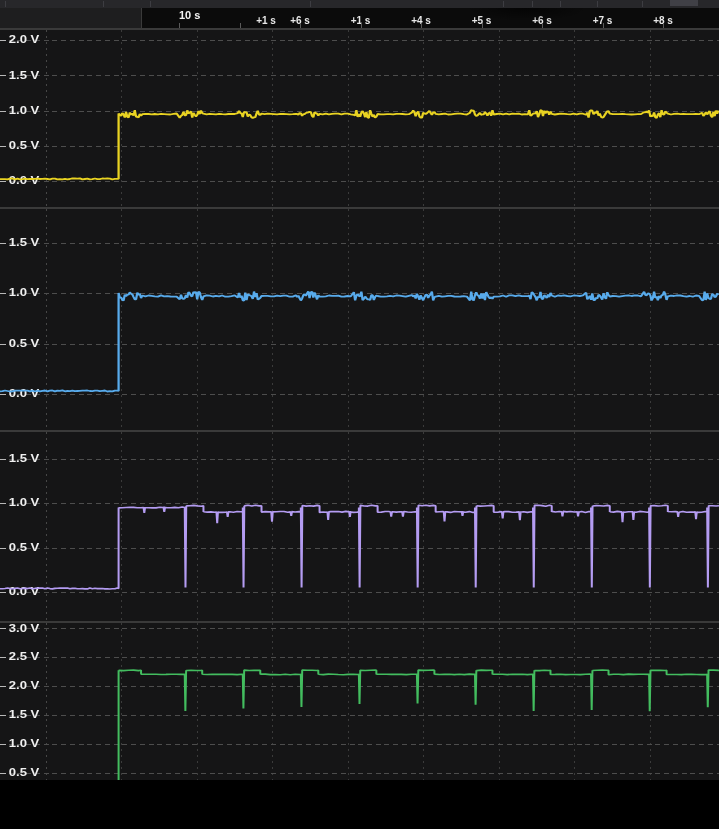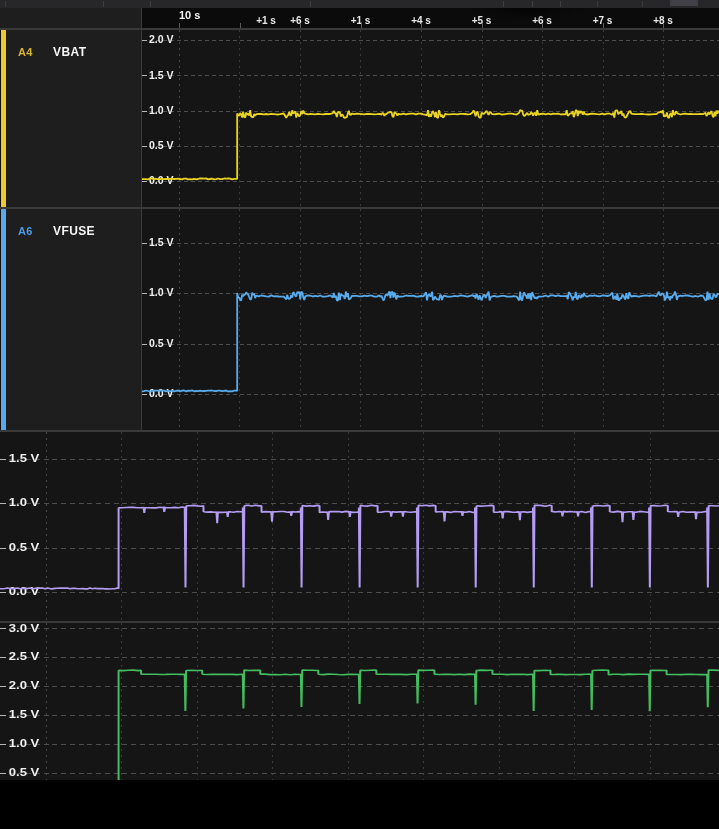--- a/index.html
+++ b/index.html
@@ -67,25 +67,20 @@
           <div class="t-tick" style="left: 339.5px;"></div>
           <div class="t-tick" style="left: 400px;"></div>
           <div class="t-tick" style="left: 460.5px;"></div>
           <div class="t-tick" style="left: 521px;"></div>
         </div>
       <div class="axis-shadow" style="left:325px;width:120px"></div>
     </div>
   </div>
 
   <div class="row channel bordered" style="height:179px">
-    <div class="row-label">
-      <div class="color-bar" style="background: rgb(236, 200, 50);"></div>
-      <span class="ch-id" style="color: rgb(217, 182, 43);">A4</span>
-      <span class="ch-name">VBAT</span>
-    </div>
     <div class="row-plot">
         <svg id="plot0" viewBox="0 0 576 177" preserveAspectRatio="none">
           <g shape-rendering="crispEdges">
             <line x1="37" y1="0" x2="37" y2="177" stroke="#474747" stroke-width="1" stroke-dasharray="2 4"></line>
             <line x1="97.5" y1="0" x2="97.5" y2="177" stroke="#3b3b3b" stroke-width="1" stroke-dasharray="2 4"></line>
             <line x1="158" y1="0" x2="158" y2="177" stroke="#3b3b3b" stroke-width="1" stroke-dasharray="2 4"></line>
             <line x1="218.5" y1="0" x2="218.5" y2="177" stroke="#3b3b3b" stroke-width="1" stroke-dasharray="2 4"></line>
             <line x1="279" y1="0" x2="279" y2="177" stroke="#3b3b3b" stroke-width="1" stroke-dasharray="2 4"></line>
             <line x1="339.5" y1="0" x2="339.5" y2="177" stroke="#3b3b3b" stroke-width="1" stroke-dasharray="2 4"></line>
             <line x1="400" y1="0" x2="400" y2="177" stroke="#3b3b3b" stroke-width="1" stroke-dasharray="2 4"></line>
@@ -106,25 +101,20 @@
           <text x="7" y="48.8" fill="#f0f0f0" font-size="10.5" font-weight="bold" font-family="&quot;Liberation Sans&quot;,sans-serif">1.5 V</text>
           <text x="7" y="84.0" fill="#f0f0f0" font-size="10.5" font-weight="bold" font-family="&quot;Liberation Sans&quot;,sans-serif">1.0 V</text>
           <text x="7" y="119.3" fill="#f0f0f0" font-size="10.5" font-weight="bold" font-family="&quot;Liberation Sans&quot;,sans-serif">0.5 V</text>
           <text x="7" y="154.5" fill="#f0f0f0" font-size="10.5" font-weight="bold" font-family="&quot;Liberation Sans&quot;,sans-serif">0.0 V</text>
           <path d="M0.0 149.2 L2.0 149.1 L4.0 149.1 L6.0 149.4 L8.0 148.6 L10.0 148.5 L12.0 149.3 L14.0 148.6 L16.0 149.3 L18.0 149.2 L20.0 148.6 L22.0 149.1 L24.0 149.0 L26.0 149.0 L28.0 148.9 L30.0 148.7 L32.0 149.0 L34.0 148.9 L36.0 148.7 L38.0 149.0 L40.0 149.3 L42.0 148.6 L44.0 148.6 L46.0 149.4 L48.0 149.1 L50.0 149.3 L52.0 148.8 L54.0 149.4 L56.0 149.0 L58.0 148.4 L60.0 148.5 L62.0 148.6 L64.0 148.4 L66.0 149.4 L68.0 149.0 L70.0 148.6 L72.0 149.4 L74.0 149.2 L76.0 148.5 L78.0 149.2 L80.0 149.1 L82.0 148.5 L84.0 148.6 L86.0 148.4 L88.0 148.6 L90.0 149.3 L92.0 148.9 L94.0 148.8 L95.0 148.9 L95.0 84.0 L95.0 83.5 L96.0 84.7 L97.0 85.9 L98.0 83.1 L99.0 84.4 L100.0 87.5 L101.0 82.0 L102.0 86.8 L103.0 87.6 L104.0 82.5 L105.0 84.8 L106.0 83.4 L107.0 85.7 L108.0 80.2 L109.0 86.8 L110.0 86.6 L111.0 87.6 L112.0 83.9 L113.0 85.7 L114.0 84.2 L116.5 83.8 L119.0 84.0 L121.5 84.3 L124.0 84.0 L126.5 84.3 L129.0 83.9 L131.5 84.1 L134.0 84.4 L136.5 84.5 L139.0 83.8 L141.5 83.5 L144.0 87.7 L145.0 85.9 L146.0 85.0 L147.0 81.7 L148.0 85.3 L149.0 85.4 L150.0 80.3 L151.0 83.6 L152.0 82.5 L153.0 81.4 L154.0 87.6 L155.0 82.9 L156.0 84.9 L157.0 86.6 L158.0 84.9 L159.0 81.0 L160.0 84.1 L161.0 80.5 L162.0 83.1 L163.0 83.6 L165.5 84.3 L168.0 83.9 L170.5 84.1 L173.0 84.4 L175.5 83.8 L178.0 84.2 L180.5 84.3 L183.0 84.0 L185.5 83.9 L188.0 84.0 L190.5 83.2 L191.5 80.9 L192.5 83.0 L193.5 83.6 L194.5 87.1 L195.5 81.9 L196.5 82.4 L197.5 82.2 L198.5 86.5 L199.5 84.5 L200.5 85.1 L201.5 87.4 L202.5 87.9 L203.5 87.4 L204.5 87.2 L205.5 83.4 L206.5 80.8 L207.5 84.6 L208.5 84.9 L209.5 83.6 L212.0 84.1 L214.5 83.6 L217.0 83.8 L219.5 84.1 L222.0 84.4 L224.5 83.9 L227.0 84.0 L229.5 84.1 L232.0 84.4 L234.5 84.2 L237.0 83.9 L238.0 84.0 L239.0 84.7 L240.0 83.0 L241.0 83.3 L242.0 85.9 L243.0 84.1 L244.0 84.1 L245.0 83.0 L246.0 82.7 L247.0 82.4 L248.0 81.9 L249.0 82.1 L250.0 85.9 L251.0 87.2 L252.0 82.3 L253.0 83.1 L254.0 83.6 L255.0 85.5 L256.0 83.8 L258.5 84.4 L261.0 83.7 L263.5 84.4 L266.0 83.8 L268.5 83.6 L271.0 83.7 L273.5 84.4 L276.0 83.6 L278.5 83.7 L281.0 84.3 L283.5 84.8 L284.5 85.7 L285.5 80.2 L286.5 86.9 L287.5 84.0 L288.5 86.7 L289.5 82.8 L290.5 81.0 L291.5 83.3 L292.5 87.2 L293.5 81.8 L294.5 87.5 L295.5 87.8 L296.5 80.2 L297.5 83.8 L298.5 86.8 L299.5 84.7 L300.5 87.7 L301.5 86.7 L302.5 84.0 L305.0 84.4 L307.5 84.3 L310.0 84.2 L312.5 84.2 L315.0 84.4 L317.5 83.9 L320.0 83.9 L322.5 84.0 L325.0 84.3 L327.5 84.2 L330.0 82.5 L331.0 80.3 L332.0 82.3 L333.0 86.3 L334.0 82.8 L335.0 81.5 L336.0 86.4 L337.0 87.7 L338.0 87.7 L339.0 82.8 L340.0 83.4 L341.0 83.9 L342.0 83.2 L343.0 82.0 L344.0 80.8 L345.0 83.0 L346.0 84.9 L347.0 82.6 L348.0 81.9 L349.0 83.8 L351.5 84.4 L354.0 84.0 L356.5 83.6 L359.0 84.5 L361.5 84.3 L364.0 83.8 L366.5 83.6 L369.0 83.7 L371.5 84.2 L374.0 84.5 L376.5 82.7 L377.5 80.2 L378.5 80.6 L379.5 80.6 L380.5 84.5 L381.5 86.0 L382.5 85.4 L383.5 84.1 L384.5 82.8 L385.5 84.9 L386.5 84.3 L387.5 84.3 L388.5 82.1 L389.5 83.5 L390.5 85.7 L391.5 83.1 L392.5 82.9 L393.5 85.8 L394.5 80.2 L395.5 84.5 L398.0 84.0 L400.5 83.7 L403.0 84.3 L405.5 83.7 L408.0 84.4 L410.5 83.6 L413.0 83.8 L415.5 83.6 L418.0 84.5 L420.5 84.2 L423.0 84.3 L424.0 80.2 L425.0 85.9 L426.0 85.0 L427.0 83.7 L428.0 83.2 L429.0 83.8 L430.0 81.1 L431.0 87.2 L432.0 84.3 L433.0 80.2 L434.0 80.5 L435.0 86.1 L436.0 80.7 L437.0 83.5 L438.0 81.2 L439.0 81.7 L440.0 84.7 L441.0 81.6 L442.0 83.9 L444.5 84.5 L447.0 84.0 L449.5 83.7 L452.0 83.8 L454.5 84.1 L457.0 84.3 L459.5 83.7 L462.0 84.4 L464.5 83.6 L467.0 83.7 L469.5 84.8 L470.5 82.7 L471.5 87.6 L472.5 81.0 L473.5 80.3 L474.5 80.7 L475.5 84.2 L476.5 82.6 L477.5 83.0 L478.5 80.9 L479.5 85.5 L480.5 83.4 L481.5 86.8 L482.5 87.7 L483.5 87.0 L484.5 85.0 L485.5 83.0 L486.5 81.3 L487.5 81.1 L488.5 83.6 L491.0 84.1 L493.5 84.2 L496.0 84.2 L498.5 83.8 L501.0 84.2 L503.5 84.3 L506.0 84.5 L508.5 84.3 L511.0 84.2 L513.5 84.1 L516.0 82.1 L517.0 82.5 L518.0 81.3 L519.0 82.8 L520.0 80.4 L521.0 86.5 L522.0 85.5 L523.0 86.4 L524.0 82.5 L525.0 87.2 L526.0 87.9 L527.0 84.5 L528.0 83.1 L529.0 87.2 L530.0 80.2 L531.0 84.2 L532.0 84.8 L533.0 81.4 L534.0 82.6 L535.0 83.7 L537.5 84.5 L540.0 83.8 L542.5 83.6 L545.0 84.1 L547.5 84.0 L550.0 84.1 L552.5 84.2 L555.0 84.2 L557.5 84.0 L560.0 84.2 L562.5 82.8 L563.5 86.1 L564.5 84.6 L565.5 82.1 L566.5 84.5 L567.5 82.6 L568.5 81.1 L569.5 85.6 L570.5 87.4 L571.5 81.8 L572.5 86.2 L573.5 80.6 L574.5 83.6 L575.5 80.5" fill="none" stroke="#e9d322" stroke-width="1.8" stroke-linejoin="bevel"></path>
         </svg>
       </div>
   </div>
 
   <div class="row channel bordered" style="height:223px">
-    <div class="row-label">
-      <div class="color-bar" style="background: rgb(88, 168, 236);"></div>
-      <span class="ch-id" style="color: rgb(74, 154, 228);">A6</span>
-      <span class="ch-name">VFUSE</span>
-    </div>
     <div class="row-plot">
         <svg id="plot1" viewBox="0 0 576 221" preserveAspectRatio="none">
           <g shape-rendering="crispEdges">
             <line x1="37" y1="0" x2="37" y2="221" stroke="#474747" stroke-width="1" stroke-dasharray="2 4"></line>
             <line x1="97.5" y1="0" x2="97.5" y2="221" stroke="#3b3b3b" stroke-width="1" stroke-dasharray="2 4"></line>
             <line x1="158" y1="0" x2="158" y2="221" stroke="#3b3b3b" stroke-width="1" stroke-dasharray="2 4"></line>
             <line x1="218.5" y1="0" x2="218.5" y2="221" stroke="#3b3b3b" stroke-width="1" stroke-dasharray="2 4"></line>
             <line x1="279" y1="0" x2="279" y2="221" stroke="#3b3b3b" stroke-width="1" stroke-dasharray="2 4"></line>
             <line x1="339.5" y1="0" x2="339.5" y2="221" stroke="#3b3b3b" stroke-width="1" stroke-dasharray="2 4"></line>
             <line x1="400" y1="0" x2="400" y2="221" stroke="#3b3b3b" stroke-width="1" stroke-dasharray="2 4"></line>

